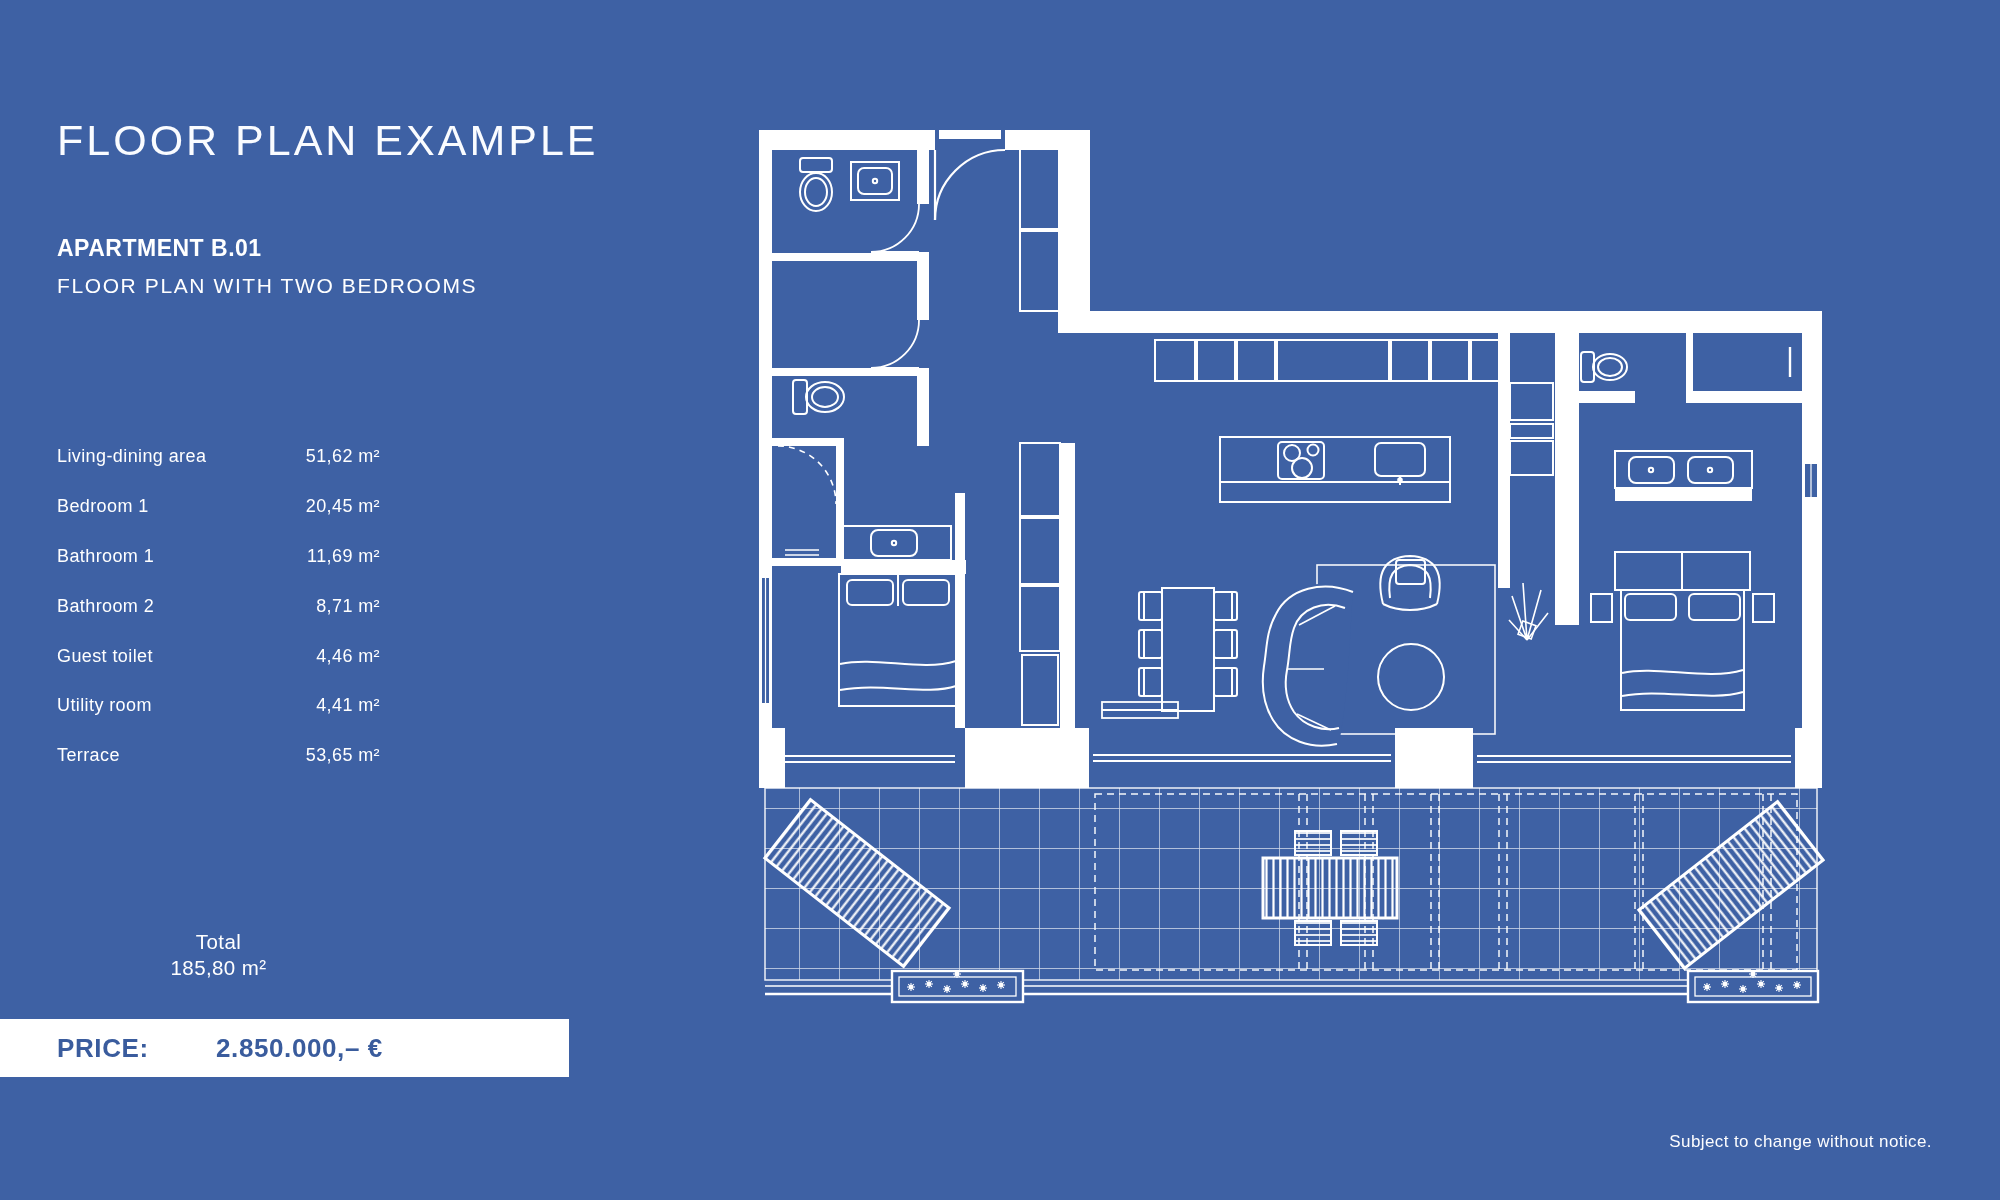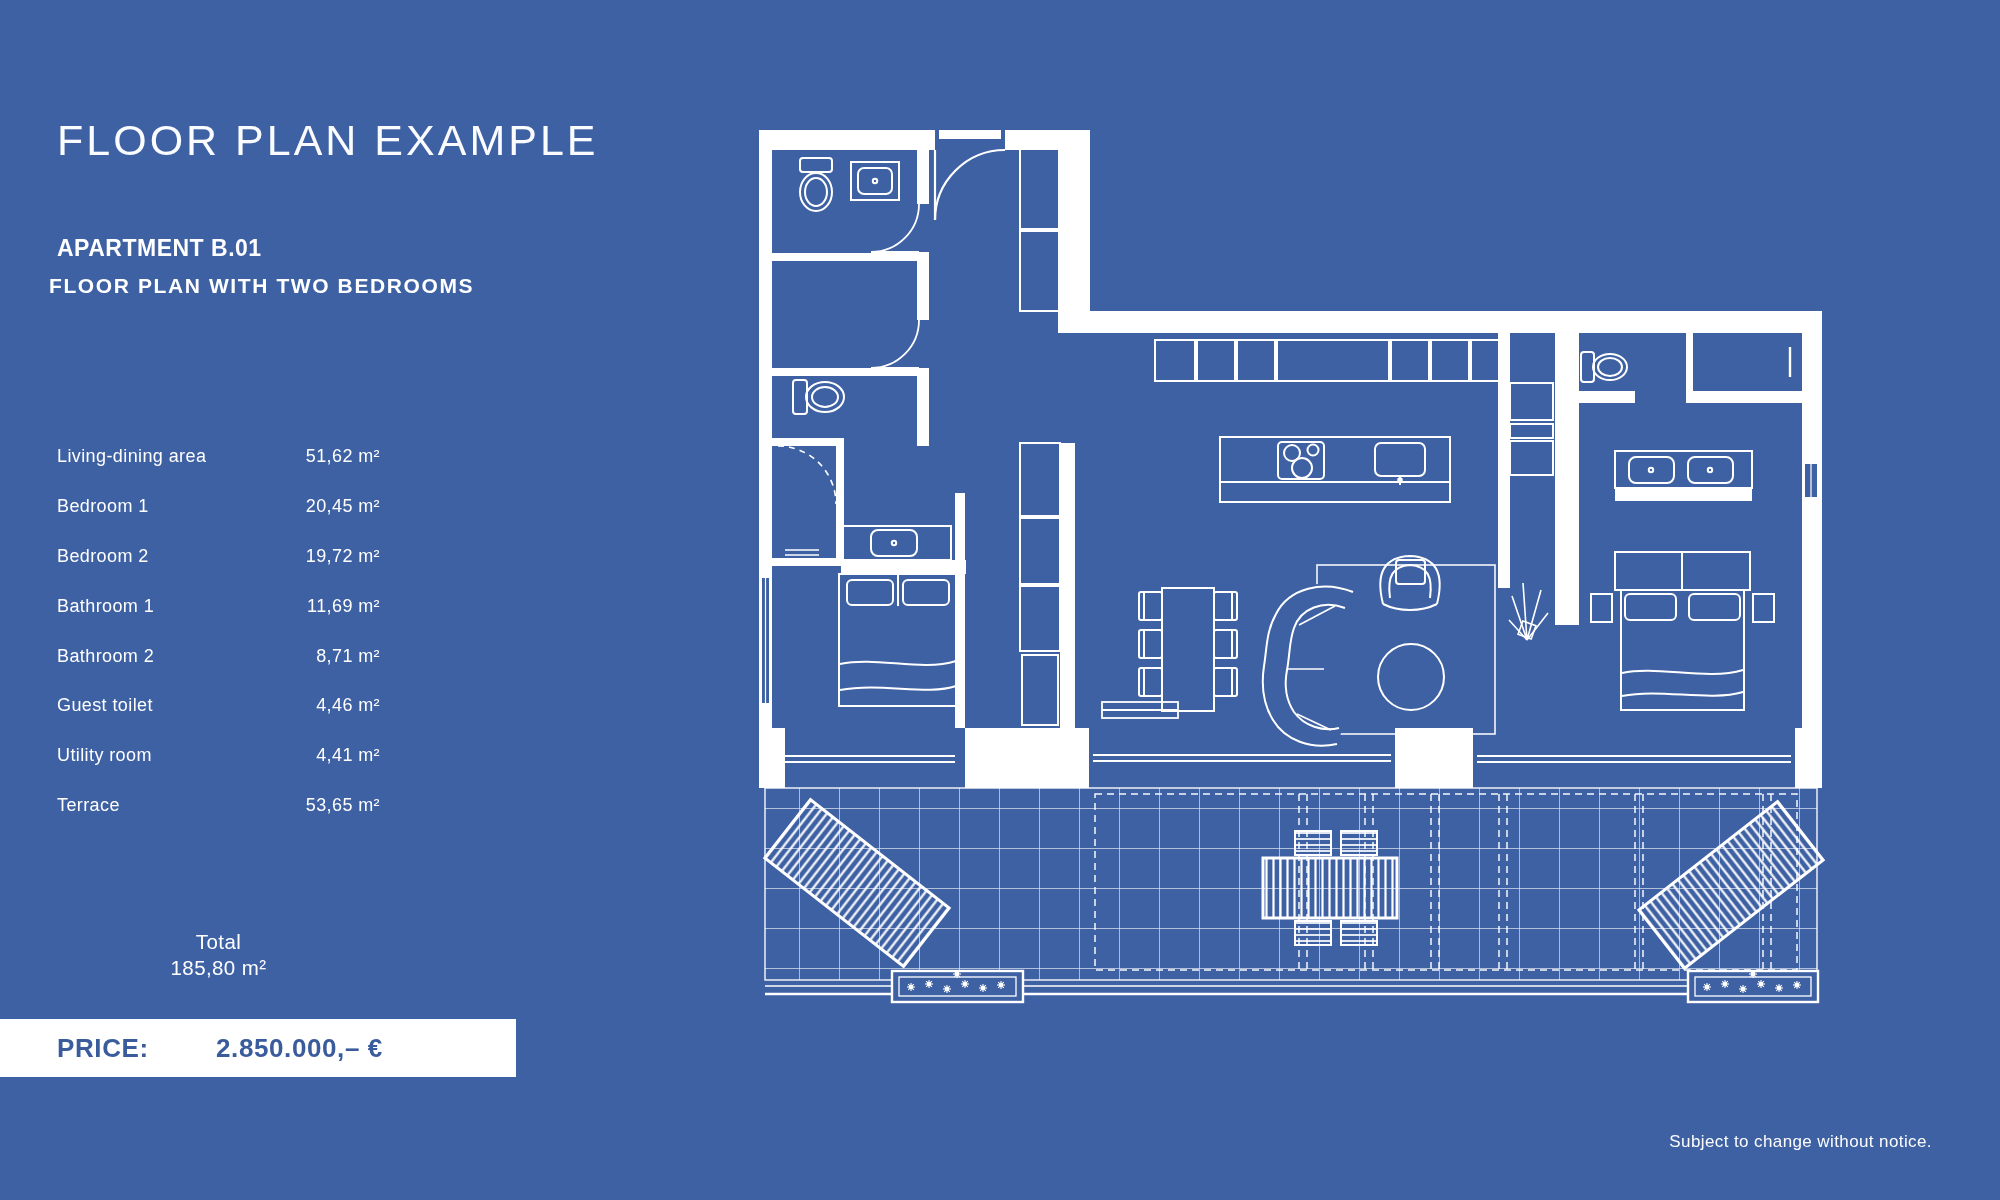--- a/index.html
+++ b/index.html
@@ -19,38 +19,38 @@
   }
   .page-title{
     position:absolute;left:57px;top:116px;
     font-size:43px;font-weight:300;letter-spacing:3px;color:#fafcff;
   }
   .apt-name{
     position:absolute;left:57px;top:235px;
     font-size:23px;font-weight:700;letter-spacing:.5px;
   }
   .apt-sub{
-    position:absolute;left:49px;top:274px;
-    font-size:21px;font-weight:700;letter-spacing:1.6px;
+    position:absolute;left:57px;top:274px;
+    font-size:21px;font-weight:400;letter-spacing:1.6px;
   }
   .area-table{
     position:absolute;left:57px;top:432px;width:323px;
   }
   .area-row{
     height:49.8px;display:flex;align-items:center;justify-content:space-between;
     font-size:18px;letter-spacing:.4px;
   }
   .area-row .a-value{text-align:right;}
   .total-row{
     position:absolute;left:57px;top:930px;width:323px;height:50px;
     display:flex;align-items:center;justify-content:space-between;
     font-size:20.5px;letter-spacing:.4px;flex-direction:column;
   }
   .price-bar{
-    position:absolute;left:0;top:1019px;width:516px;height:58px;
+    position:absolute;left:0;top:1019px;width:569px;height:58px;
     background:#ffffff;color:var(--price-ink);
     display:flex;align-items:center;
     font-weight:700;font-size:26px;letter-spacing:.6px;
   }
   .price-bar .p-label{margin-left:57px;width:150px;}
   .price-bar .p-value{margin-left:9px;}
   .footer-note{
     position:absolute;right:68px;top:1132px;
     font-size:17px;letter-spacing:.4px;color:#fdfdfe;
   }
@@ -70,24 +70,20 @@
   <div class="area-row">
     <span class="a-label">Living-dining area</span>
     <span class="a-value">51,62 m²</span>
   </div>
 
   <div class="area-row">
     <span class="a-label">Bedroom 1</span>
     <span class="a-value">20,45 m²</span>
   </div>
 
-  <div class="area-row">
-    <span class="a-label">Bedroom 2</span>
-    <span class="a-value">19,72 m²</span>
-  </div>
 
   <div class="area-row">
     <span class="a-label">Bathroom 1</span>
     <span class="a-value">11,69 m²</span>
   </div>
 
   <div class="area-row">
     <span class="a-label">Bathroom 2</span>
     <span class="a-value">8,71 m²</span>
   </div>

